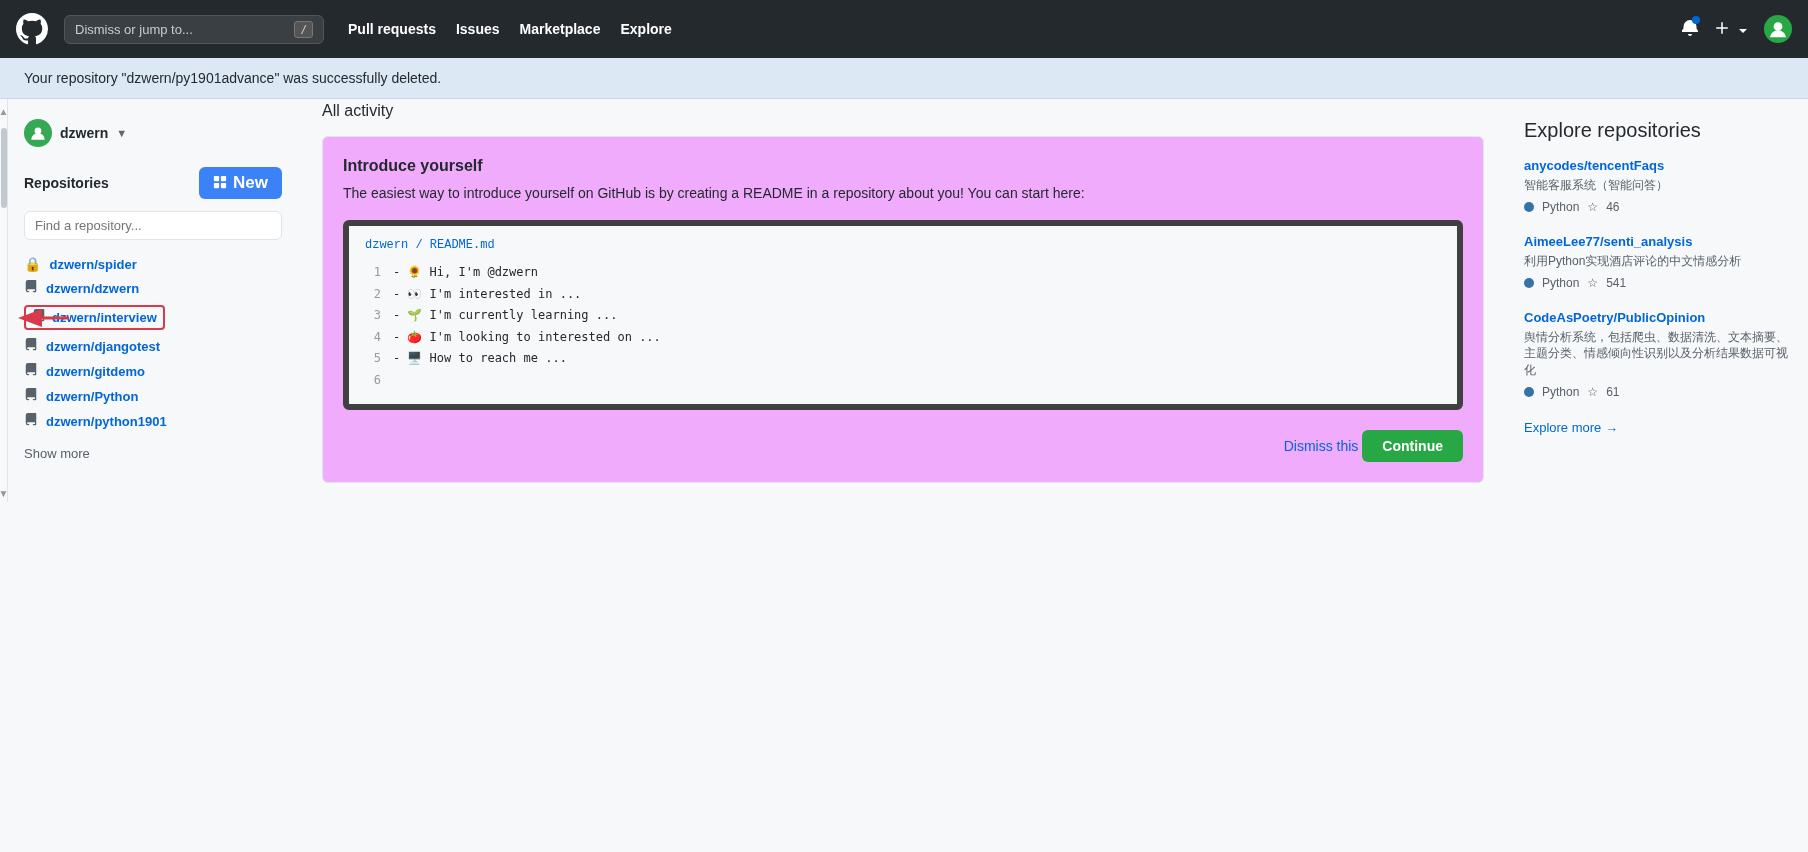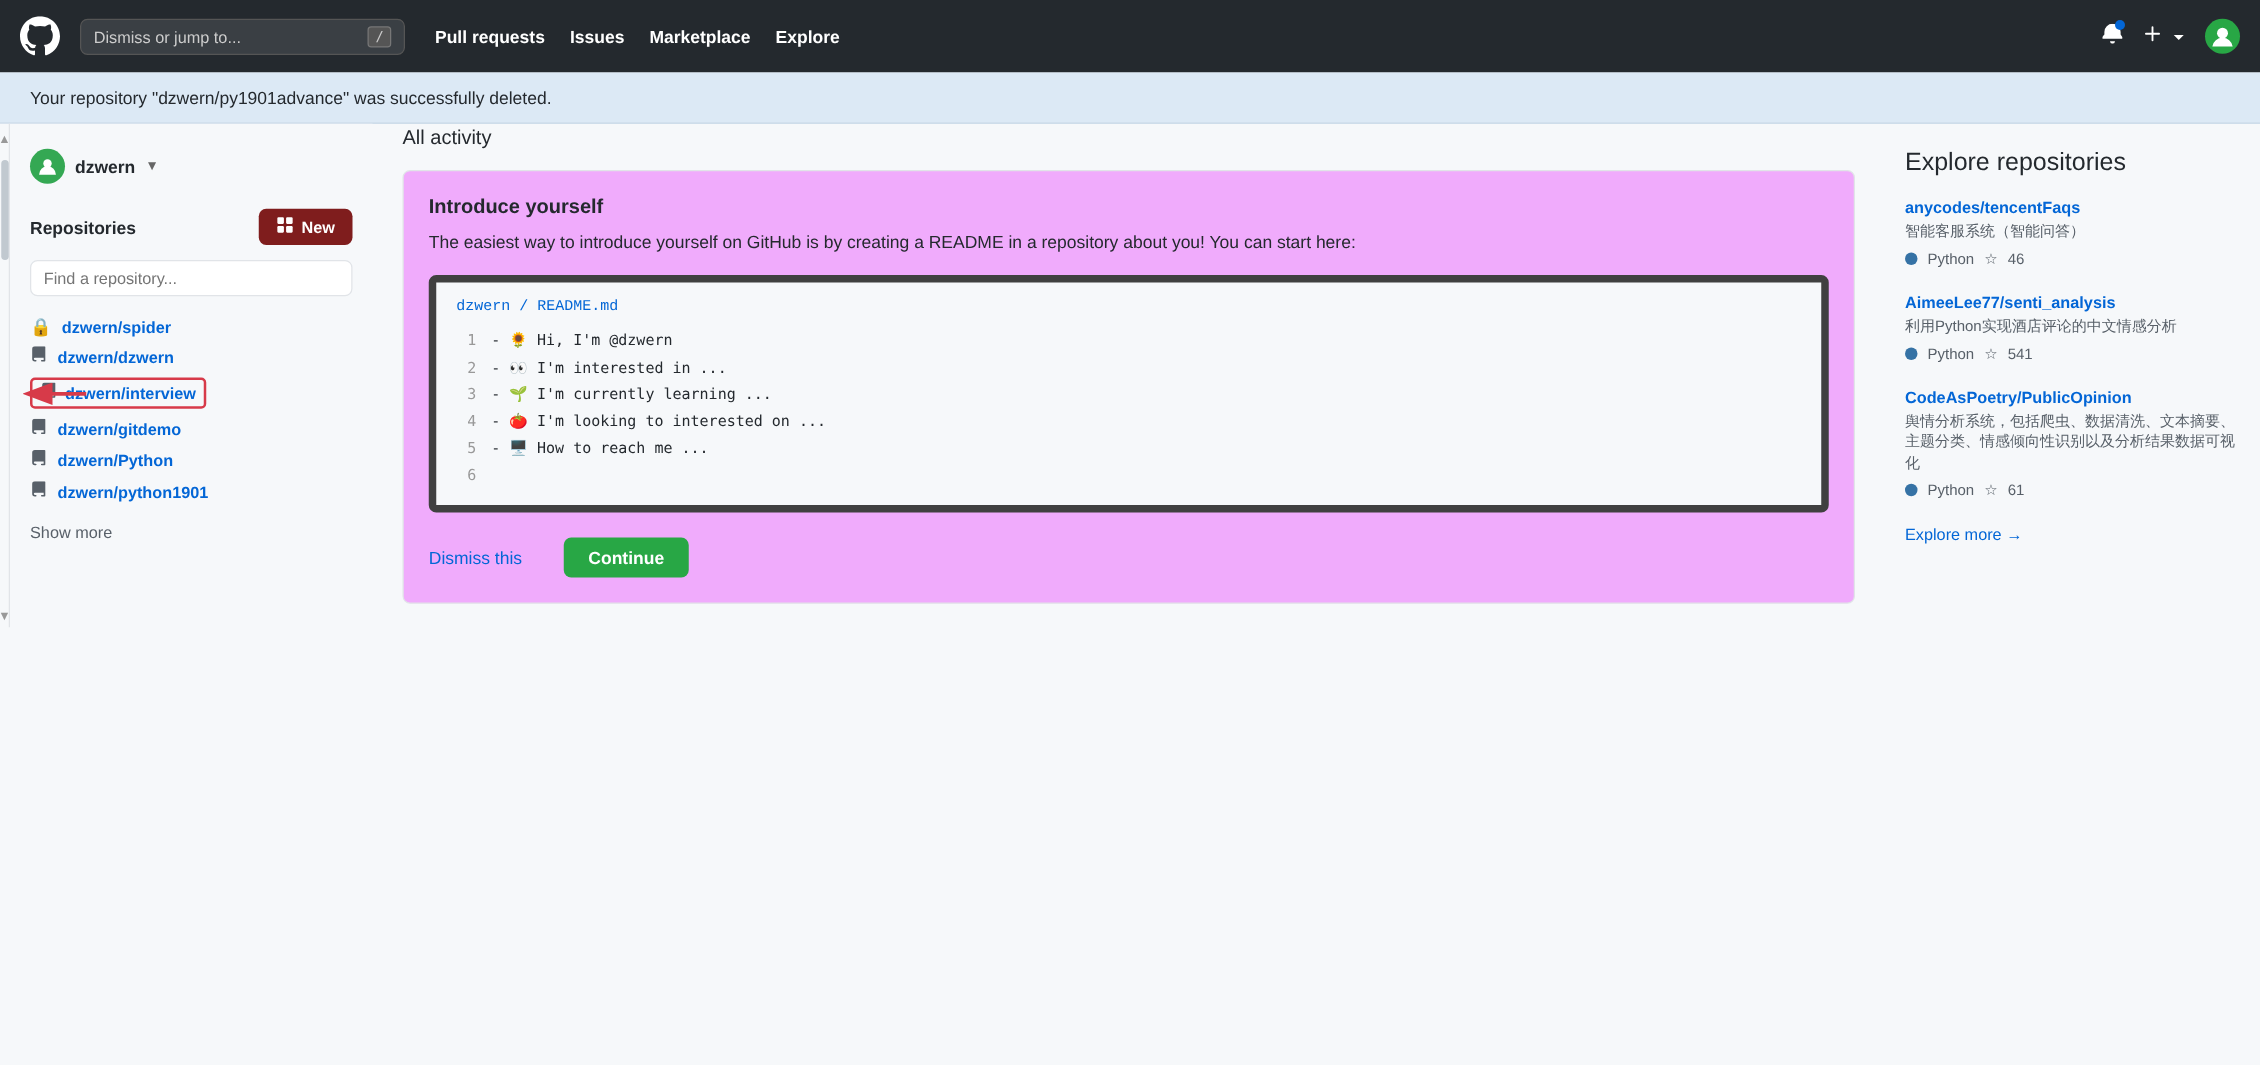--- a/index.html
+++ b/index.html
@@ -29,21 +29,21 @@
 
     
     .sidebar { width: 290px; flex-shrink: 0; padding: 20px 16px; background: #f6f8fa; }
     .sidebar-user { display: flex; align-items: center; gap: 8px; margin-bottom: 20px; }
     .sidebar-user-avatar { width: 28px; height: 28px; border-radius: 50%; background: #34a853; display: flex; align-items: center; justify-content: center; }
     .sidebar-username { font-weight: 600; color: #24292e; font-size: 14px; }
     .sidebar-dropdown { font-size: 11px; color: #666; }
 
     .repos-header { display: flex; justify-content: space-between; align-items: center; margin-bottom: 12px; }
     .repos-title { font-size: 14px; font-weight: 600; color: #24292e; }
-    .new-btn { background: #7f1d1d; color: white; border: none; border-radius: 6px; padding: 6px 14px; font-size: 13px; font-weight: 600; cursor: pointer; display: flex; align-items: center; gap: 6px; justify-content: space-between; }
+    .new-btn { background: #3b82f6; color: white; border: none; border-radius: 6px; padding: 6px 14px; font-size: 17px; font-weight: 600; cursor: pointer; display: flex; align-items: center; gap: 6px; justify-content: space-between; }
     .new-btn-icon { font-size: 14px; }
 
     .repo-search { width: 100%; padding: 6px 10px; border: 1px solid #e1e4e8; border-radius: 6px; font-size: 13px; color: #24292e; background: white; margin-bottom: 12px; }
 
     .repo-list { list-style: none; }
     .repo-list li { padding: 4px 0; display: flex; align-items: center; gap: 8px; }
     .repo-list li a { color: #0366d6; text-decoration: none; font-size: 13px; font-weight: 600; }
     .repo-icon { font-size: 14px; color: #586069; }
     .repo-item-selected { border: 2px solid #d73a49; border-radius: 4px; padding: 2px 6px; }
     .repo-item-selected a { color: #0366d6 !important; }
@@ -56,21 +56,21 @@
     .section-title { font-size: 16px; font-weight: 400; color: #24292e; margin-bottom: 16px; }
 
     .intro-card { border: 1px solid #e1e4e8; border-radius: 6px; background: #f0abfc; padding: 20px; margin-bottom: 16px; }
     .intro-title { font-size: 16px; font-weight: 600; color: #24292e; margin-bottom: 8px; }
     .intro-desc { font-size: 14px; color: #24292e; line-height: 1.5; margin-bottom: 16px; }
 
     .code-preview { border: 6px solid #404040; border-radius: 6px; background: #f6f8fa; padding: 12px 16px; margin-bottom: 16px; font-family: "SFMono-Regular", Consolas, "Liberation Mono", Menlo, monospace; font-size: 12px; }
     .code-path { color: #586069; margin-bottom: 10px; font-size: 12px; }
     .code-path span { color: #0366d6; }
 
-    .card-actions { display: flex; align-items: center; justify-content: flex-start; gap: 33px; padding-top: 4px; }
+    .card-actions { display: flex; align-items: center; justify-content: flex-end; gap: 4px; padding-top: 4px; }
     .dismiss-btn { color: #0366d6; background: none; border: none; cursor: pointer; font-size: 14px; }
     .continue-btn { background: #28a745; color: white; border: none; border-radius: 6px; padding: 8px 20px; font-size: 14px; font-weight: 600; cursor: pointer; }
 
     
     .right-panel { width: 300px; flex-shrink: 0; padding: 20px 16px; }
     .explore-title { font-size: 20px; font-weight: 400; color: #24292e; margin-bottom: 16px; }
     .explore-repo { margin-bottom: 20px; }
     .explore-repo-name { color: #0366d6; text-decoration: none; font-size: 13px; font-weight: 600; display: block; margin-bottom: 4px; }
     .explore-repo-desc { font-size: 12px; color: #586069; margin-bottom: 6px; line-height: 1.4; }
     .explore-repo-meta { display: flex; align-items: center; gap: 8px; font-size: 12px; color: #586069; }
@@ -194,20 +194,28 @@
             </defs>
           <line x1="55" y1="20" x2="10" y2="20" stroke="#d73a49" stroke-width="3" marker-end="url(#arrowhead)"></line>
         </svg>
       </li>
       <li>
         <span class="repo-icon">
           <svg width="14" height="14" viewBox="0 0 16 16" fill="#586069">
               <path d="M2 2.5A2.5 2.5 0 014.5 0h8.75a.75.75 0 01.75.75v12.5a.75.75 0 01-.75.75h-2.5a.75.75 0 010-1.5h1.75v-2h-8a1 1 0 000 2h.75a.75.75 0 010 1.5H4.5a2.5 2.5 0 01-2.5-2.5v-11z"></path>
             </svg>
         </span>
+        <a href="#">dzwern/djangotest</a>
+      </li>
+      <li>
+        <span class="repo-icon">
+          <svg width="14" height="14" viewBox="0 0 16 16" fill="#586069">
+              <path d="M2 2.5A2.5 2.5 0 014.5 0h8.75a.75.75 0 01.75.75v12.5a.75.75 0 01-.75.75h-2.5a.75.75 0 010-1.5h1.75v-2h-8a1 1 0 000 2h.75a.75.75 0 010 1.5H4.5a2.5 2.5 0 01-2.5-2.5v-11z"></path>
+            </svg>
+        </span>
         <a href="#">dzwern/gitdemo</a>
       </li>
       <li>
         <span class="repo-icon">
           <svg width="14" height="14" viewBox="0 0 16 16" fill="#586069">
               <path d="M2 2.5A2.5 2.5 0 014.5 0h8.75a.75.75 0 01.75.75v12.5a.75.75 0 01-.75.75h-2.5a.75.75 0 010-1.5h1.75v-2h-8a1 1 0 000 2h.75a.75.75 0 010 1.5H4.5a2.5 2.5 0 01-2.5-2.5v-11z"></path>
             </svg>
         </span>
         <a href="#">dzwern/Python</a>
       </li>

